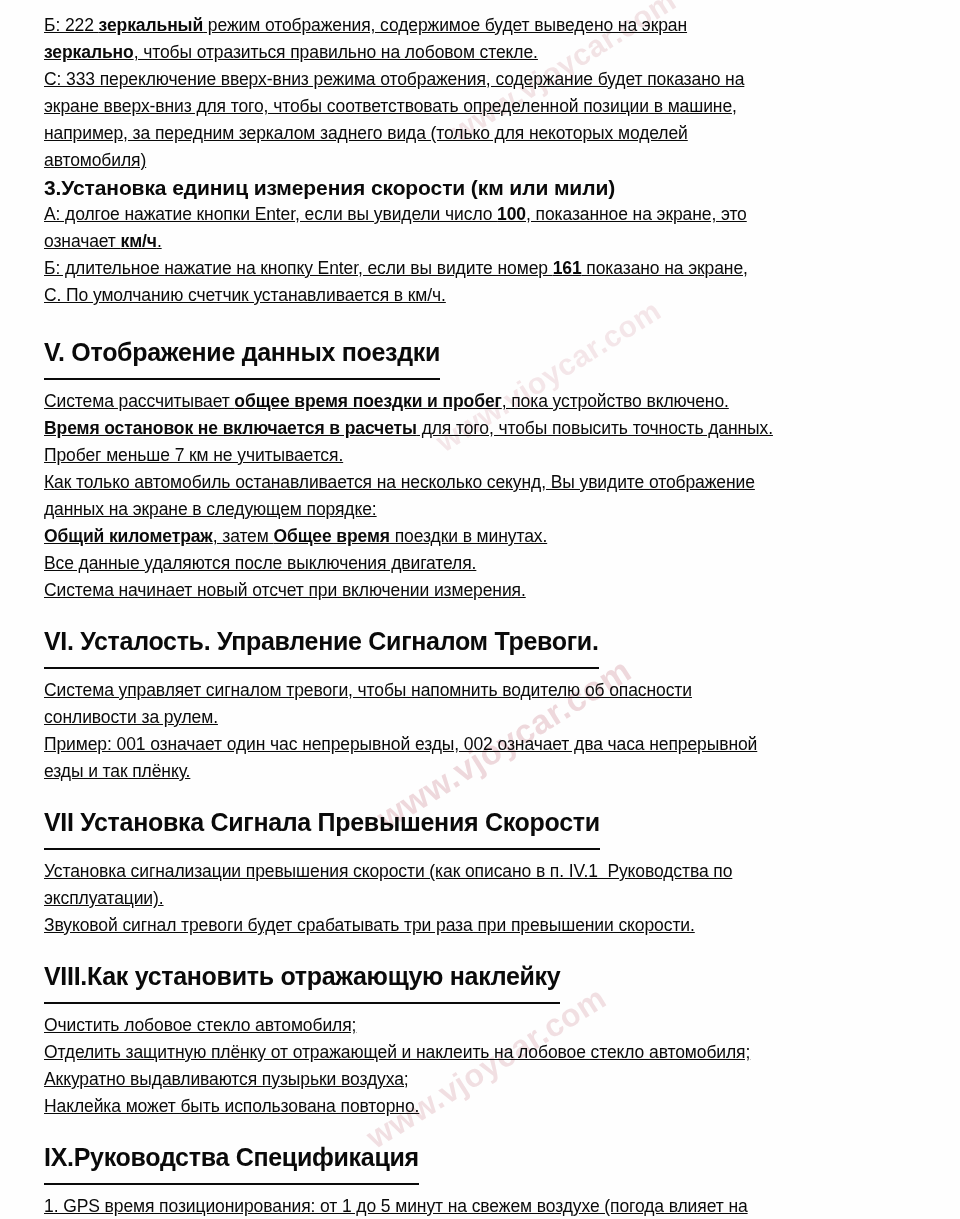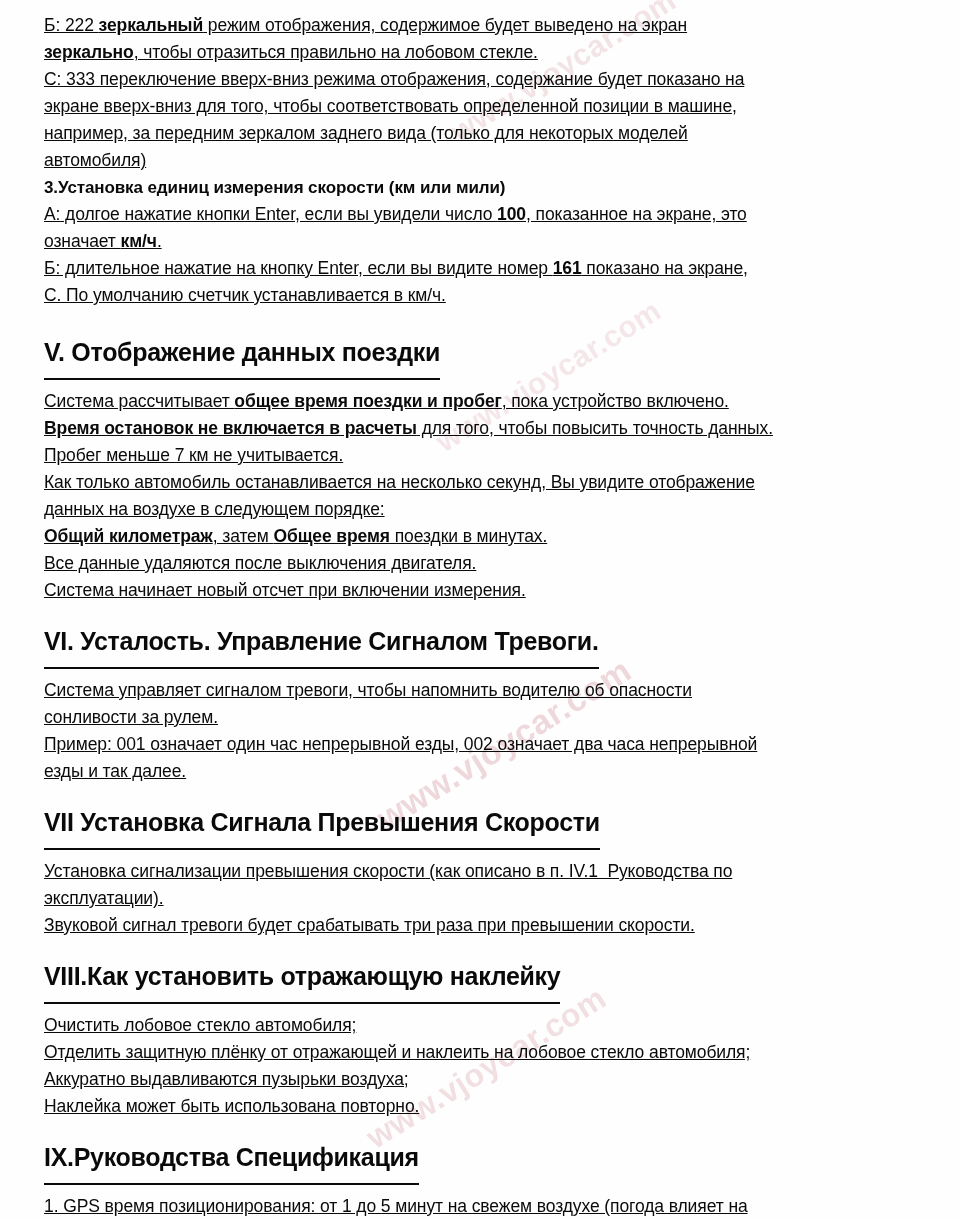--- a/index.html
+++ b/index.html
@@ -57,21 +57,21 @@
     margin: 0;
     font-size: 17.5px;
     line-height: 27px;
     white-space: pre-wrap;
     letter-spacing: -0.1px;
     text-decoration: underline;
   }
   p.line b { font-weight: 700; }
   p.bold-line {
     margin: 0;
-    font-size: 17px;
+    font-size: 21px;
     line-height: 27px;
     font-weight: 700;
     white-space: pre-wrap;
     letter-spacing: -0.1px;
   }
 
   h2.section-heading {
     margin: 0;
     font-size: 25px;
     line-height: 34px;
@@ -112,31 +112,31 @@
       <p class="line">означает <b>км/ч</b>.</p>
       <p class="line">Б: длительное нажатие на кнопку Enter, если вы видите номер <b>161</b> показано на экране,</p>
       <p class="line">C. По умолчанию счетчик устанавливается в км/ч.</p>
       <div class="gap-lg"></div>
       <div class="heading-row"><h2 class="section-heading">V. Отображение данных поездки</h2></div>
       <div class="gap-xs"></div>
       <p class="line">Система рассчитывает <b>общее время поездки и пробег</b>, пока устройство включено.</p>
       <p class="line"><b>Время остановок не включается в расчеты</b> для того, чтобы повысить точность данных.</p>
       <p class="line">Пробег меньше 7 км не учитывается.</p>
       <p class="line">Как только автомобиль останавливается на несколько секунд, Вы увидите отображение</p>
-      <p class="line">данных на воздухе в следующем порядке:</p>
+      <p class="line">данных на экране в следующем порядке:</p>
       <p class="line"><b>Общий километраж</b>, затем <b>Общее время</b> поездки в минутах.</p>
       <p class="line">Все данные удаляются после выключения двигателя.</p>
       <p class="line">Система начинает новый отсчет при включении измерения.</p>
       <div class="gap-md"></div>
       <div class="heading-row"><h2 class="section-heading">VI. Усталость. Управление Сигналом Тревоги.</h2></div>
       <div class="gap-xs"></div>
       <p class="line">Система управляет сигналом тревоги, чтобы напомнить водителю об опасности</p>
       <p class="line">сонливости за рулем.</p>
       <p class="line">Пример: 001 означает один час непрерывной езды, 002 означает два часа непрерывной</p>
-      <p class="line">езды и так далее.</p>
+      <p class="line">езды и так плёнку.</p>
       <div class="gap-md"></div>
       <div class="heading-row"><h2 class="section-heading">VII Установка Сигнала Превышения Скорости</h2></div>
       <div class="gap-xs"></div>
       <p class="line">Установка сигнализации превышения скорости (как описано в п. IV.1  Руководства по</p>
       <p class="line">эксплуатации).</p>
       <p class="line">Звуковой сигнал тревоги будет срабатывать три раза при превышении скорости.</p>
       <div class="gap-md"></div>
       <div class="heading-row"><h2 class="section-heading">VIII.Как установить отражающую наклейку</h2></div>
       <div class="gap-xs"></div>
       <p class="line">Очистить лобовое стекло автомобиля;</p>

